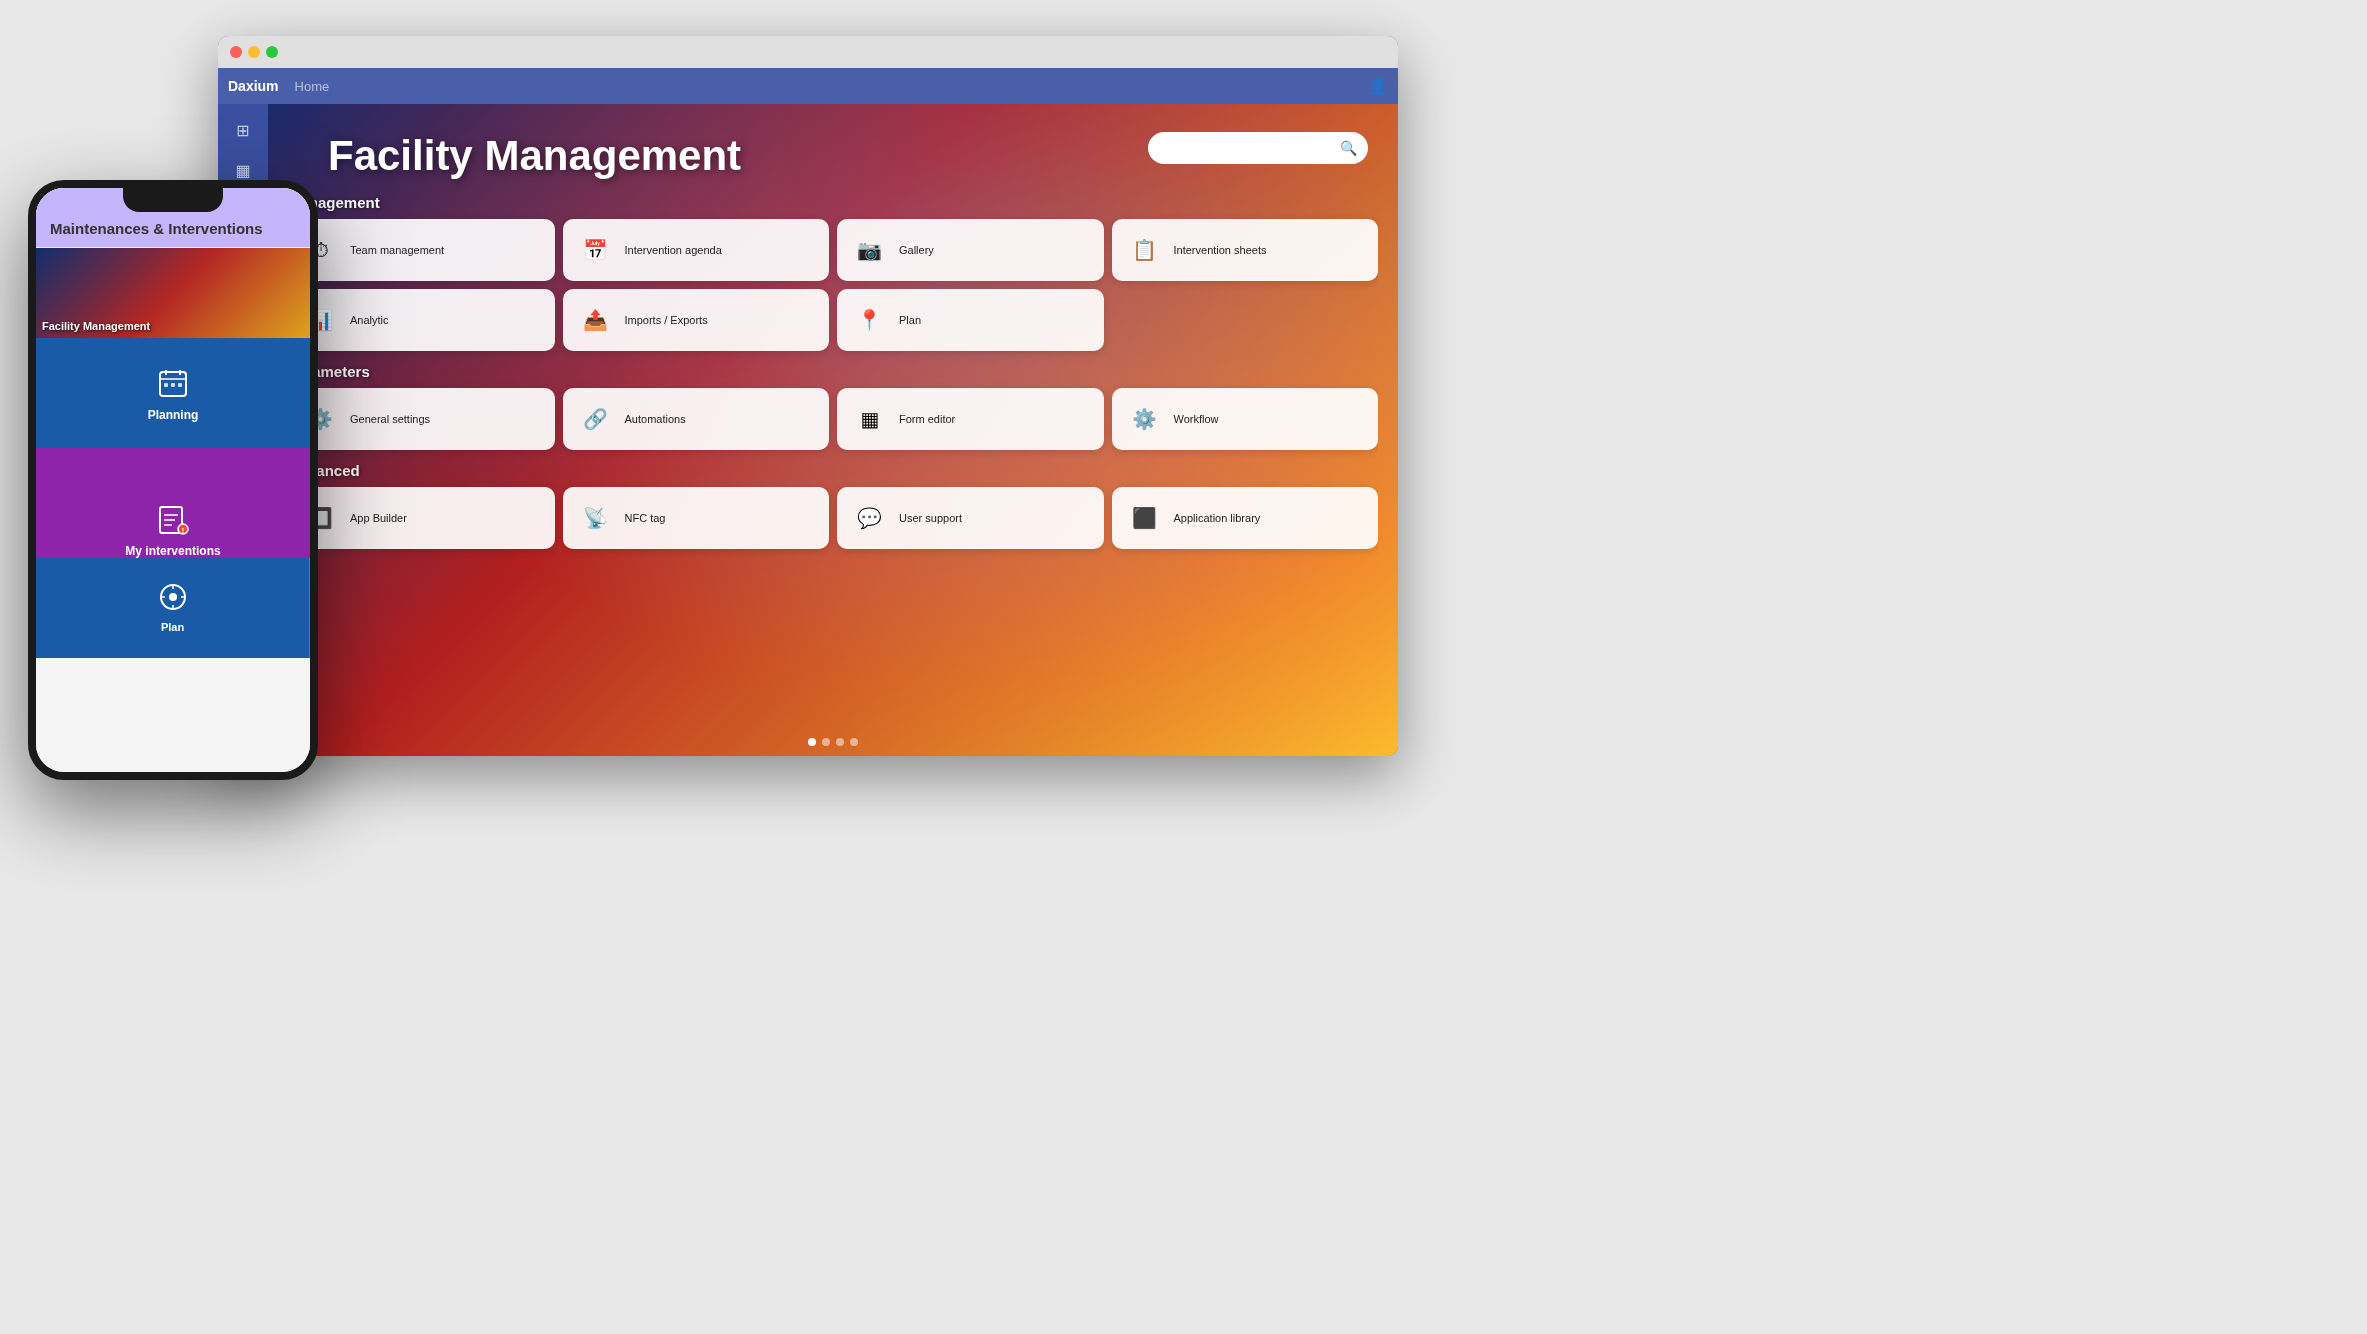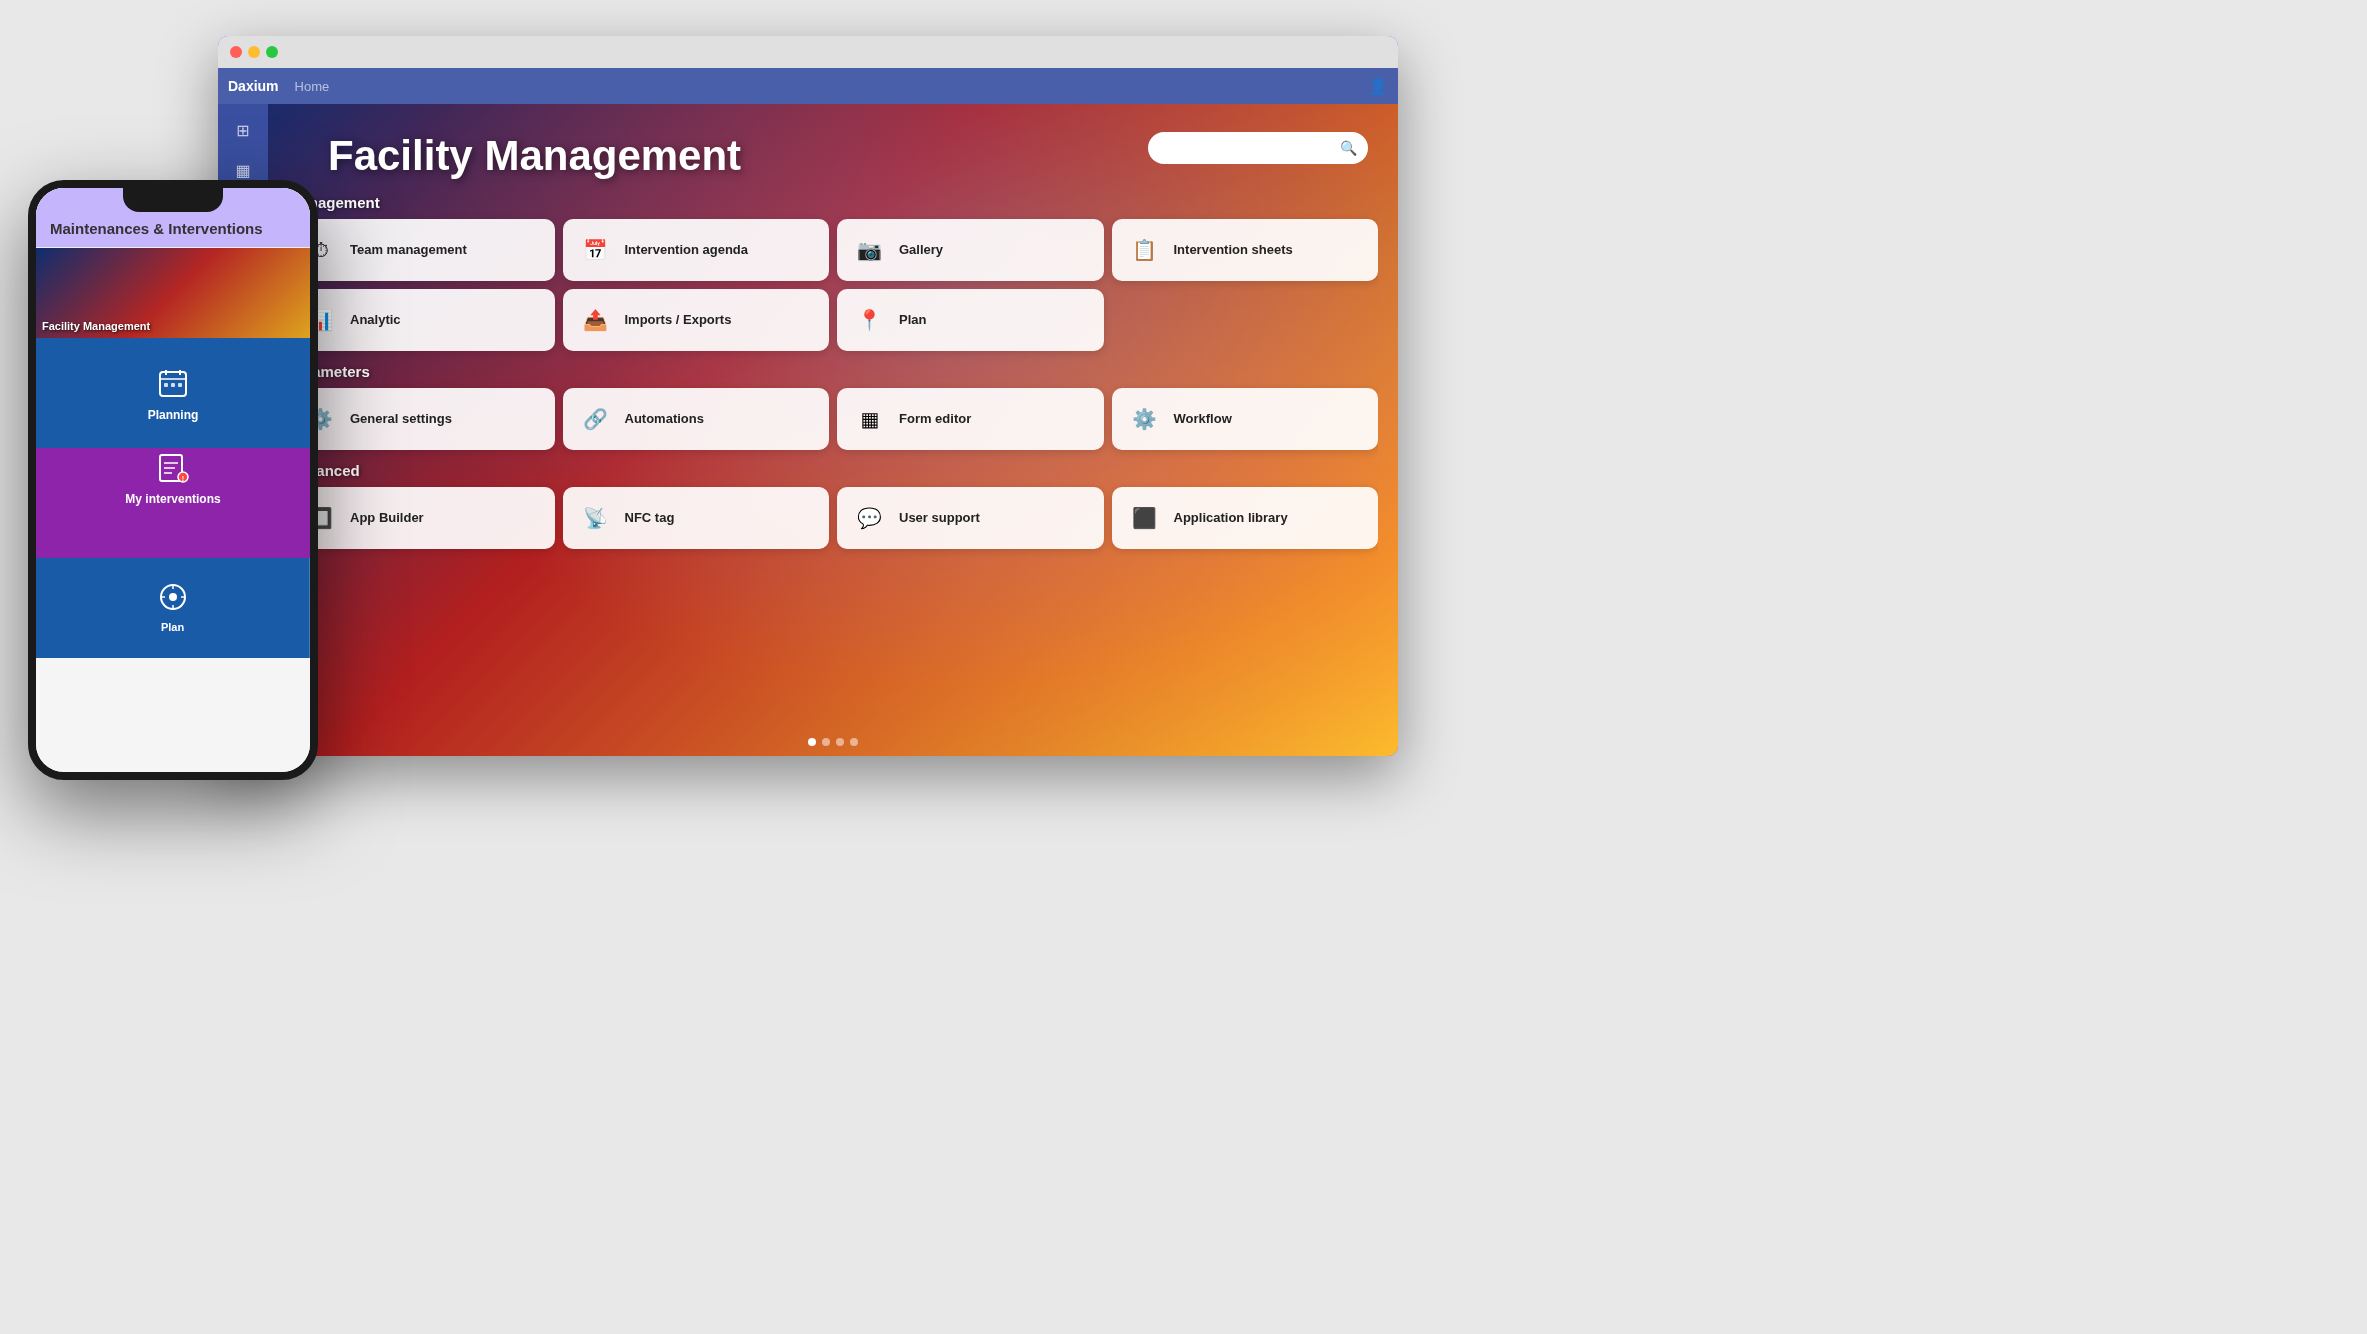--- a/index.html
+++ b/index.html
@@ -187,22 +187,22 @@
       width: 38px;
       height: 38px;
       display: flex;
       align-items: center;
       justify-content: center;
       font-size: 20px;
       flex-shrink: 0;
     }
 
     .card-label {
-      font-size: 13px;
-      font-weight: 700;
+      font-size: 11px;
+      font-weight: 400;
       color: #222;
       line-height: 1.3;
     }
 
     
     .dots-row {
       position: absolute;
       bottom: 10px;
       left: 50%;
       transform: translateX(-50%);
@@ -314,21 +314,21 @@
       height: 110px;
       display: flex;
       align-items: center;
       justify-content: center;
     }
 
     .phone-row-2 {
       background: #8e24aa;
       height: 110px;
       display: flex;
-      align-items: flex-start;
+      align-items: flex-end;
       justify-content: center;
     }
 
     .phone-row-3 {
       display: flex;
       height: 100px;
     }
 
     .phone-cell {
       flex: 1;

